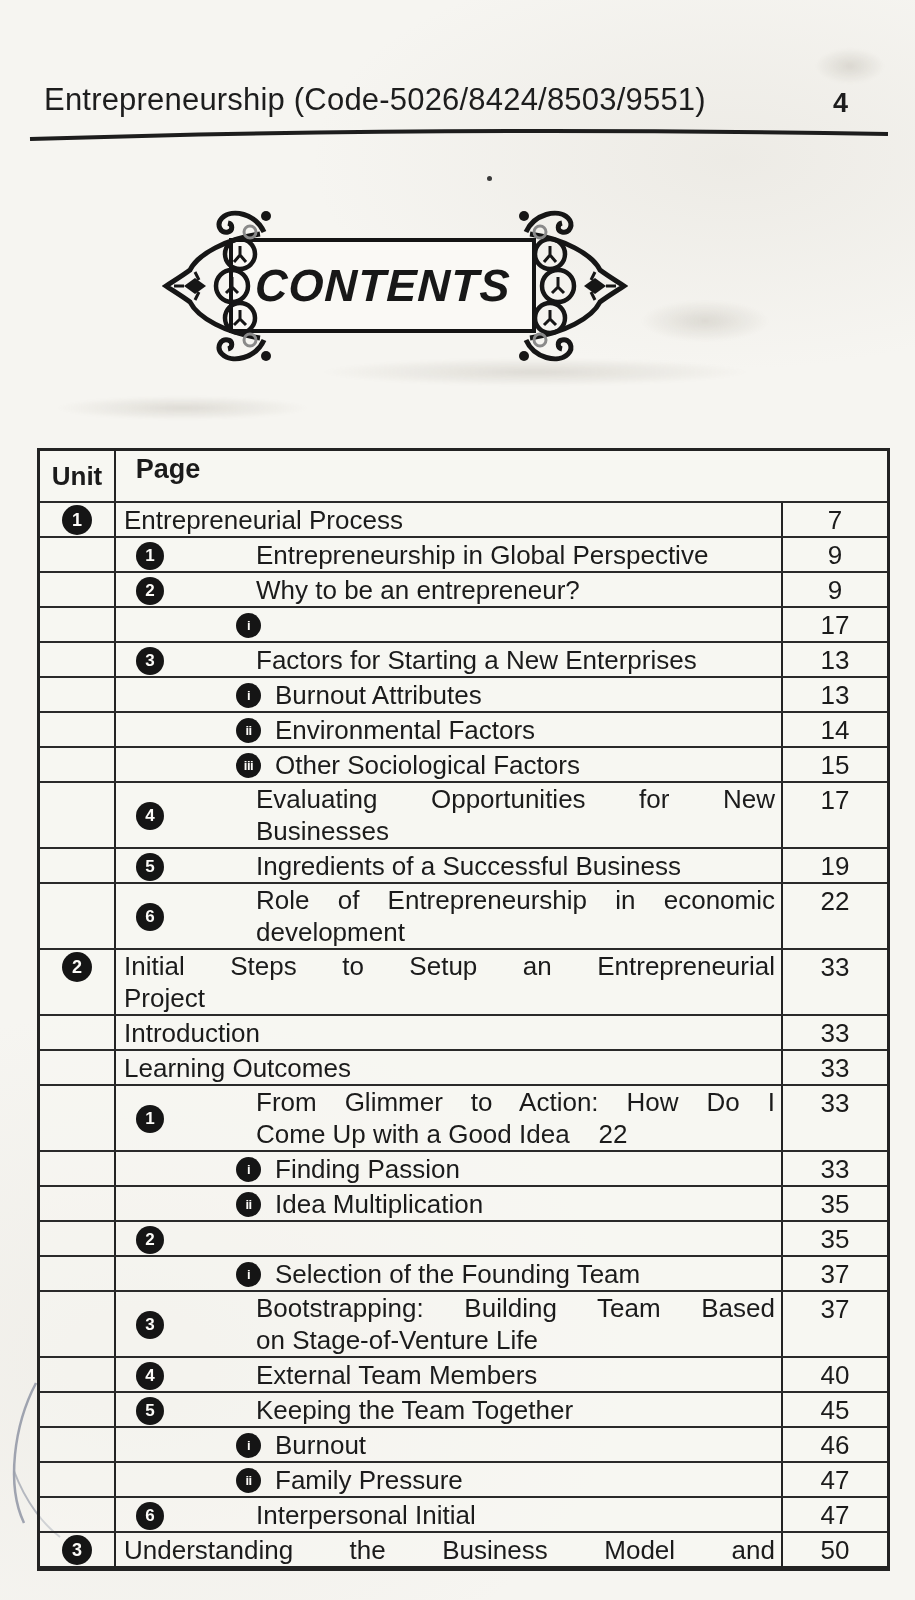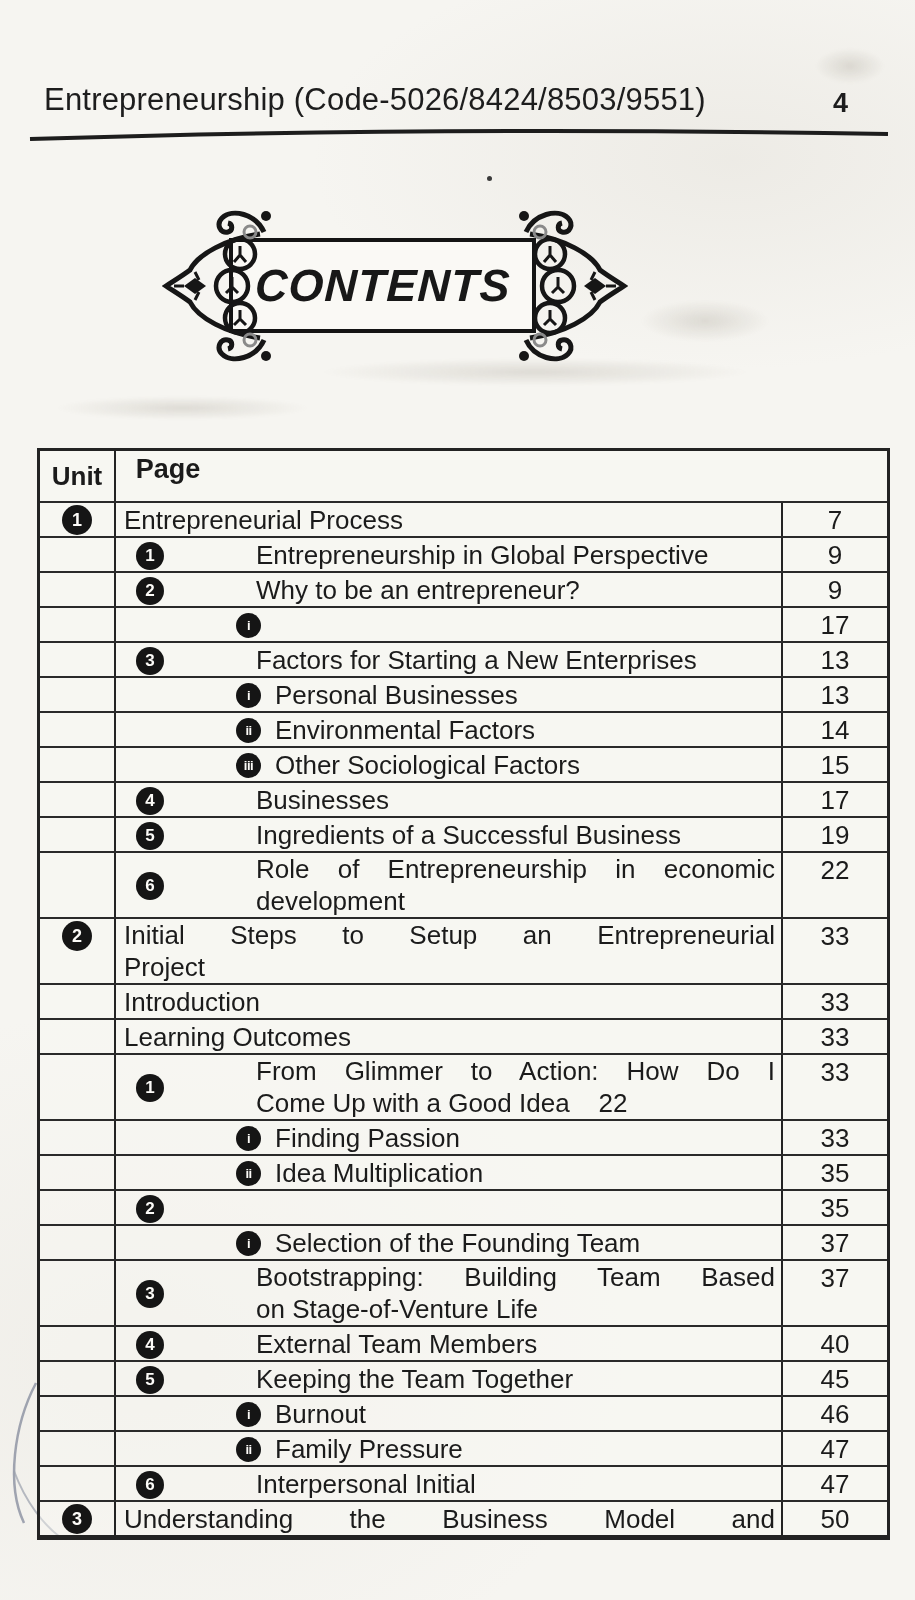--- a/index.html
+++ b/index.html
@@ -189,21 +189,21 @@
     <div class="cell page-cell">13</div>
   </div>
 
   <div class="trow">
     <div class="cell unit-cell"></div>
     <div class="cell details-cell l2">
       <span class="mzone m2">
               <span class="badge b2">i</span>
             </span>
       <span class="txt">
-        <span class="line1">Personal Businesses</span>
+        <span class="line1">Burnout Attributes</span>
       </span>
     </div>
     <div class="cell page-cell">13</div>
   </div>
 
   <div class="trow">
     <div class="cell unit-cell"></div>
     <div class="cell details-cell l2">
       <span class="mzone m2">
               <span class="badge b2">ii</span>
@@ -228,20 +228,21 @@
     <div class="cell page-cell">15</div>
   </div>
 
   <div class="trow">
     <div class="cell unit-cell"></div>
     <div class="cell details-cell l1">
       <span class="mzone m1">
               <span class="badge b1">4</span>
             </span>
       <span class="txt just">
+        <span class="line1">Evaluating Opportunities for New</span>
               <span class="line2">Businesses</span>
       </span>
     </div>
     <div class="cell page-cell">17</div>
   </div>
 
   <div class="trow">
     <div class="cell unit-cell"></div>
     <div class="cell details-cell l1">
       <span class="mzone m1">

